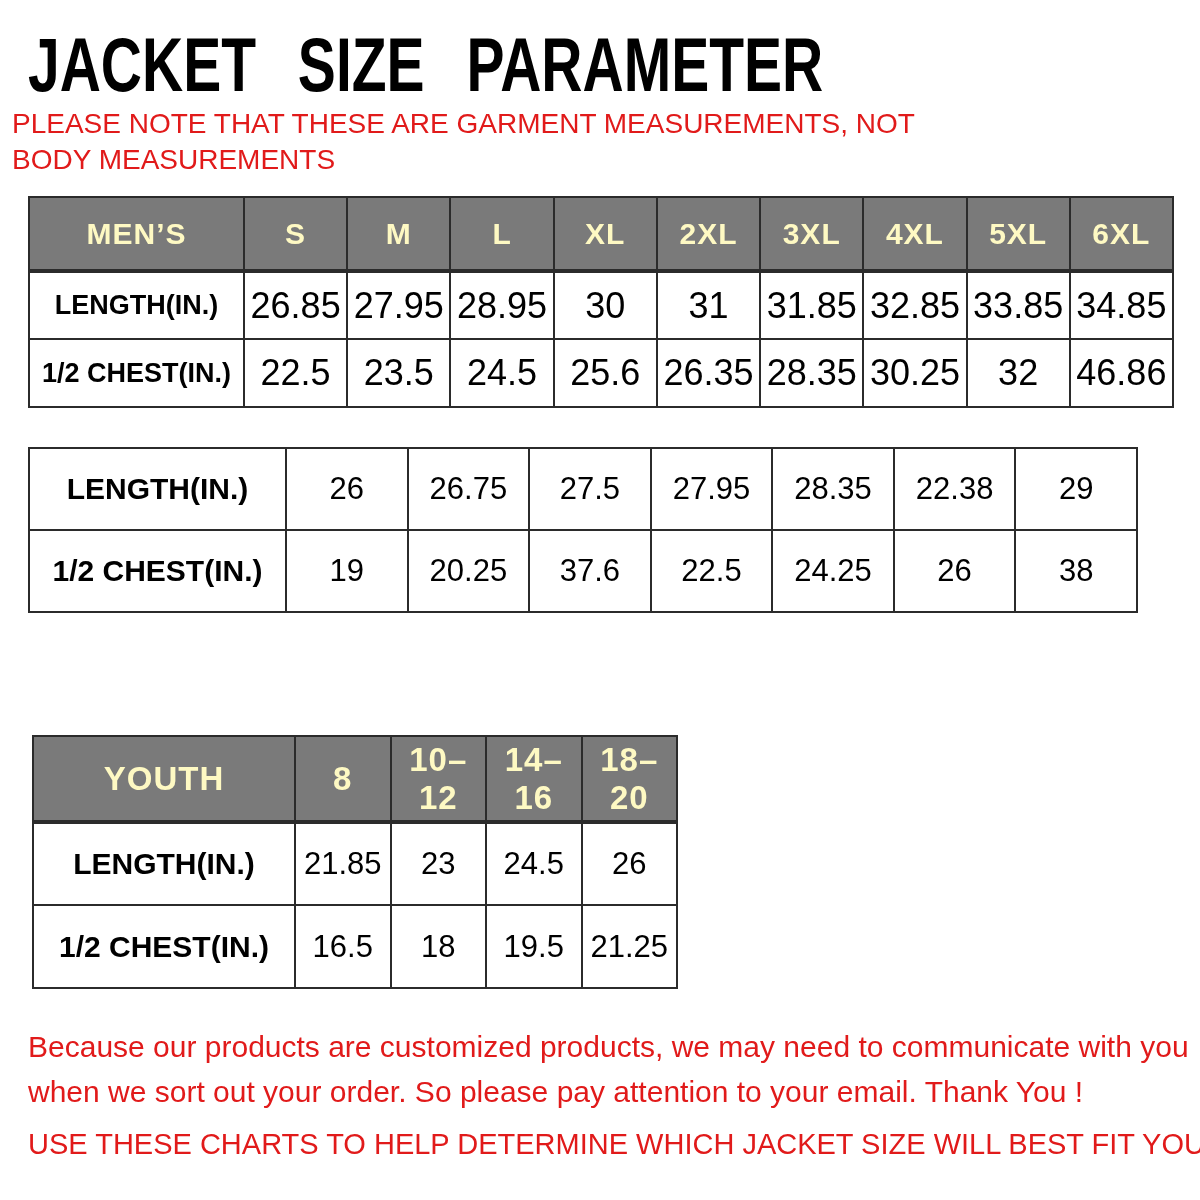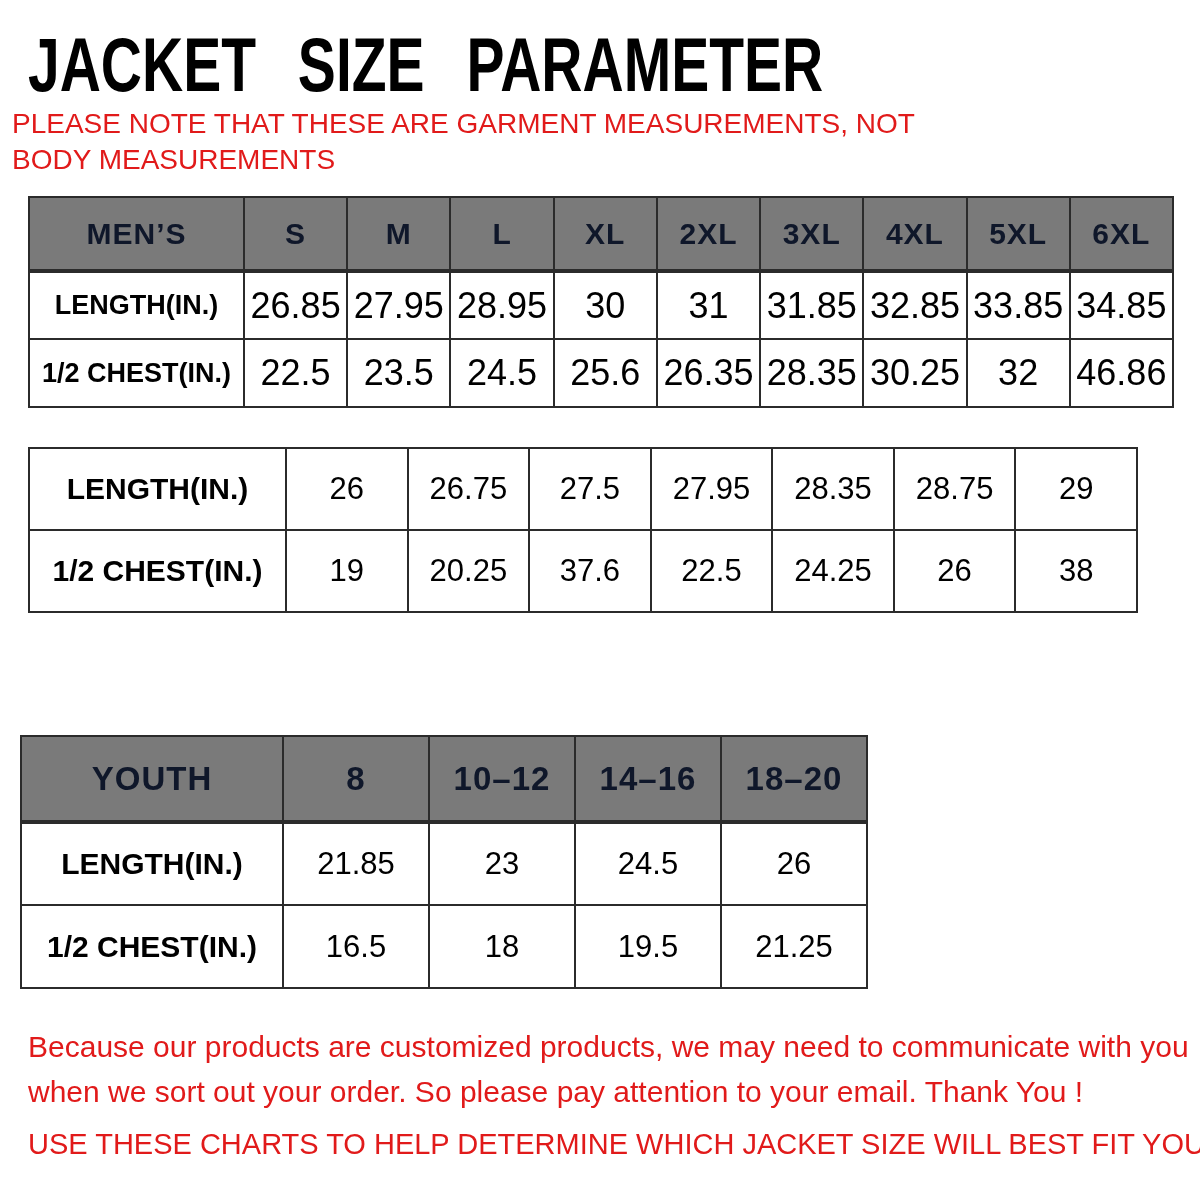--- a/index.html
+++ b/index.html
@@ -17,40 +17,40 @@
   .note{
     position:absolute;left:12px;top:106px;width:945px;
     font-size:28px;line-height:1.27;color:#e11a1a;font-weight:400;
   }
   table{position:absolute;border-collapse:collapse;table-layout:fixed;}
   td{
     border:2px solid #2b2b2b;text-align:center;vertical-align:middle;
     background:#fff;overflow:hidden;
   }
   .head-row td{
-    background:#7a7a7a;color:#0f172a;font-weight:bold;
+    background:#7a7a7a;color:#fef9c3;font-weight:bold;
     border-bottom:4px solid #2b2b2b;letter-spacing:1px;
   }
   .label-cell{font-weight:bold;}
   
   #men-table{left:28px;top:196px;width:1146px;}
   #men-table .head-row{height:74px;}
   #men-table .head-row td{font-size:30px;}
   #men-table .data-row{height:68px;}
   #men-table .label-cell{font-size:27px;}
   #men-table .value-cell{font-size:36px;}
   
   #women-table{left:28px;top:447px;width:1110px;}
   #women-table .head-row{height:84px;}
   #women-table .head-row td{font-size:34px;}
   #women-table .data-row{height:82px;}
   #women-table .label-cell{font-size:30px;}
   #women-table .value-cell{font-size:31px;}
   
-  #youth-table{left:20px;top:735px;width:848px;}
+  #youth-table{left:32px;top:735px;width:646px;}
   #youth-table .head-row{height:86px;}
   #youth-table .head-row td{font-size:33px;}
   #youth-table .data-row{height:83px;}
   #youth-table .label-cell{font-size:30px;}
   #youth-table .value-cell{font-size:31px;}
 
   .footer-note{
     position:absolute;left:28px;top:1024px;width:1178px;
     font-size:30px;line-height:1.5;color:#e11a1a;font-weight:400;
   }
@@ -131,21 +131,21 @@
       <col>
   </colgroup>
   <tbody>
   <tr class="data-row">
     <td class="label-cell">LENGTH(IN.)</td>
     <td class="value-cell">26</td>
     <td class="value-cell">26.75</td>
     <td class="value-cell">27.5</td>
     <td class="value-cell">27.95</td>
     <td class="value-cell">28.35</td>
-    <td class="value-cell">28.75</td>
+    <td class="value-cell">22.38</td>
     <td class="value-cell">29</td>
   </tr>
   <tr class="data-row">
     <td class="label-cell">1/2 CHEST(IN.)</td>
     <td class="value-cell">19</td>
     <td class="value-cell">20.25</td>
     <td class="value-cell">37.6</td>
     <td class="value-cell">22.5</td>
     <td class="value-cell">24.25</td>
     <td class="value-cell">26</td>

